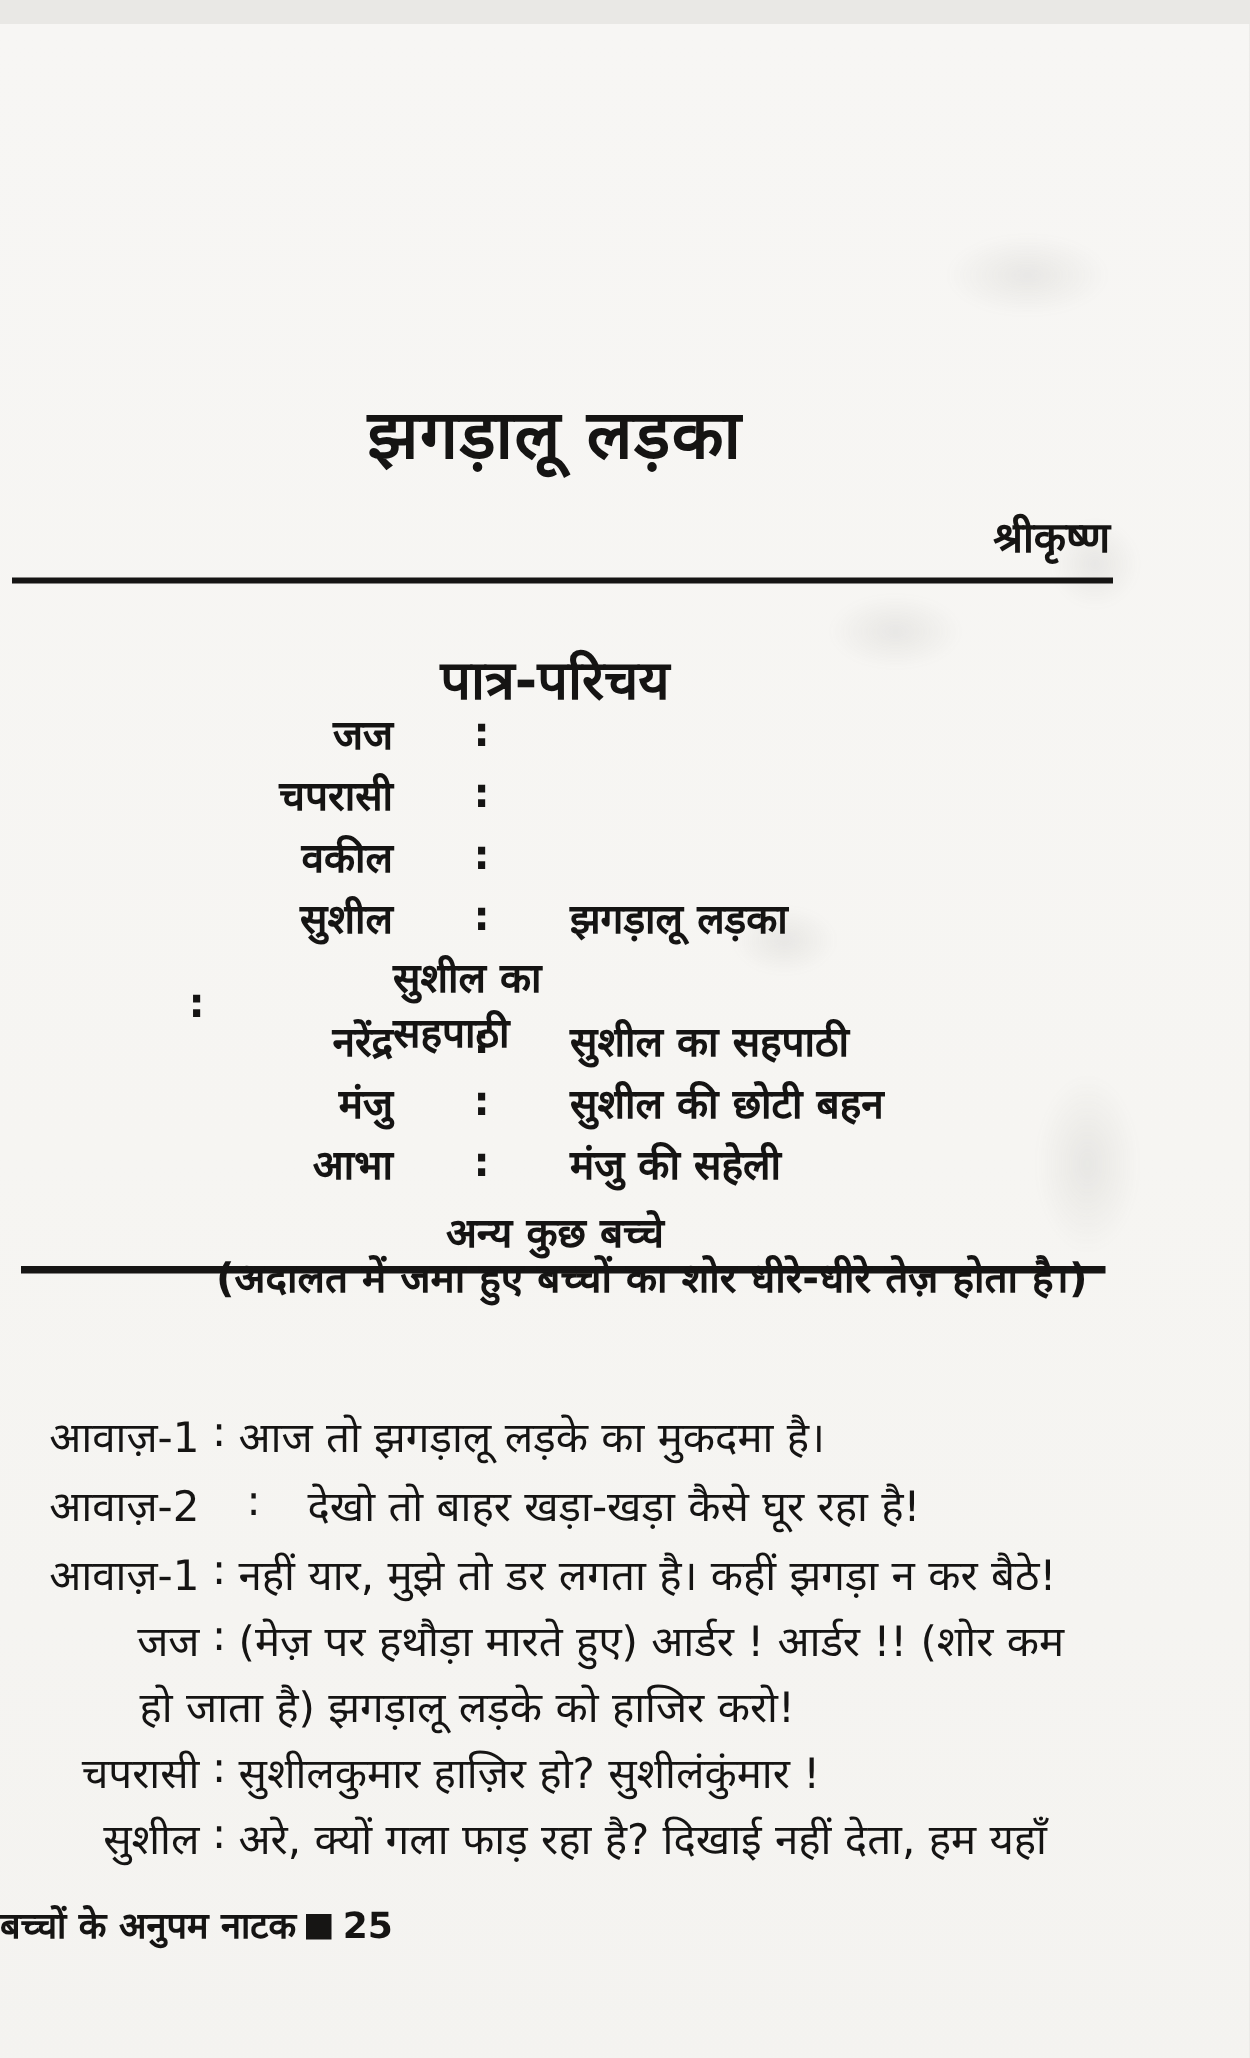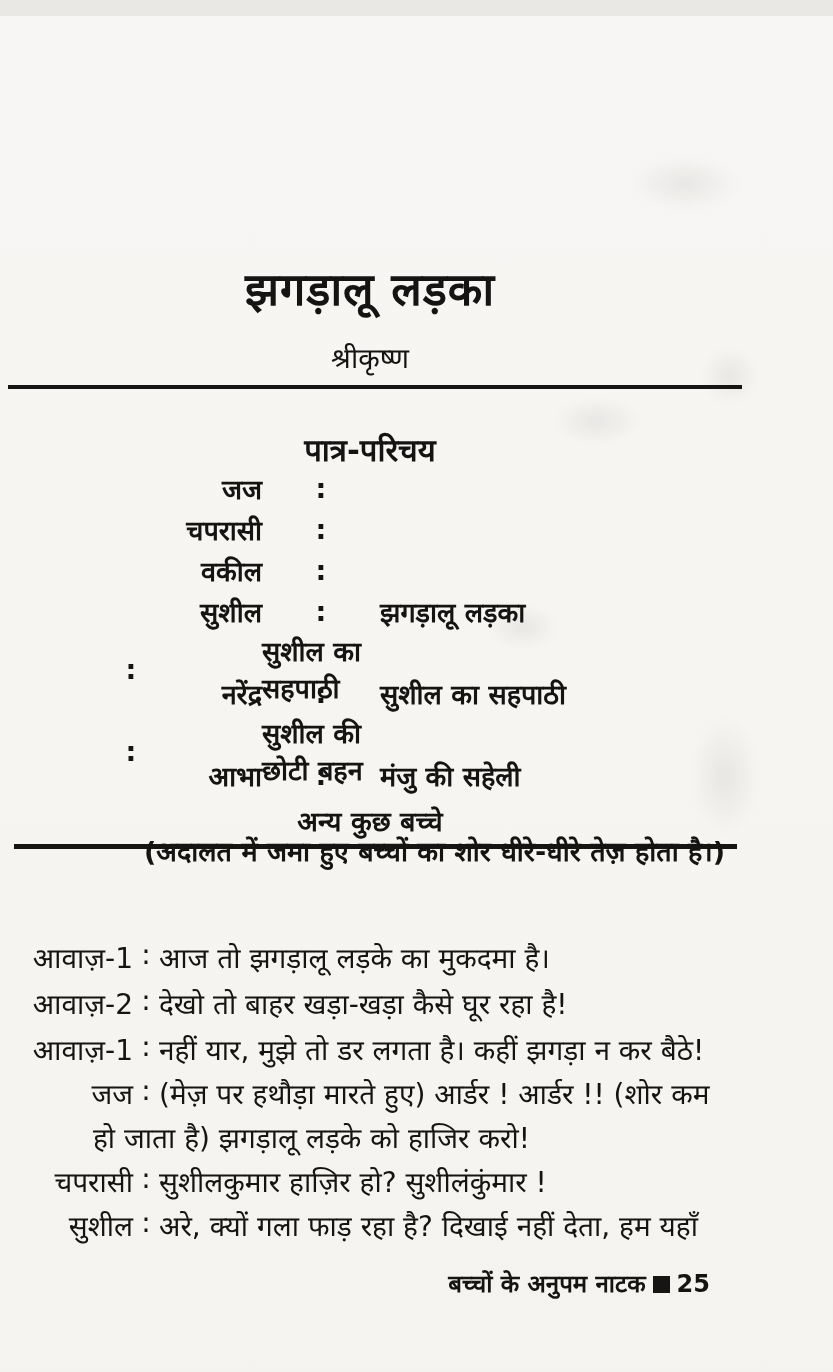--- a/index.html
+++ b/index.html
@@ -34,36 +34,36 @@
     text-align: center;
     font-size: 45px;
     font-weight: bold;
     letter-spacing: 1px;
     line-height: 1.25;
   }
   .author {
     position: absolute;
     top: 322px; left: 0;
     width: 740px;
-    text-align: center;
+    text-align: right;
     font-size: 28px;
-    font-weight: normal;
+    font-weight: bold;
   }
   .rule-top {
     position: absolute;
     top: 369px; left: 8px;
     width: 734px; height: 4px;
     background: #161514;
   }
   .cast-heading {
     position: absolute;
     top: 412px; left: 0;
     width: 740px;
     text-align: center;
-    font-size: 31px;
+    font-size: 36px;
     font-weight: bold;
   }
   .cast-list {
     position: absolute;
     top: 452px; left: 0;
     width: 740px;
   }
   .cast-row {
     display: grid;
     grid-template-columns: 262px 118px auto;
@@ -102,37 +102,37 @@
     width: 810px;
     display: grid;
     grid-template-columns: 118px 26px auto;
     font-size: 28px;
     font-weight: normal;
     white-space: nowrap;
   }
   .speaker { text-align: right; }
   .dcolon  { text-align: center; }
   .d0 { top: 922px; }
-  .d1 { top: 968px; }
+  .d1 { top: 968px; gap: 23px; }
   .d2 { top: 1014px; }
   .d3 { top: 1058px; }
   .d4 { top: 1146px; }
   .d5 { top: 1190px; }
   .continuation-row {
     position: absolute;
     top: 1102px; left: 93px;
     font-size: 28px;
     font-weight: normal;
     white-space: nowrap;
   }
   .footer {
     position: absolute;
     top: 1250px; left: 0;
     width: 710px;
-    text-align: right;
+    text-align: left;
     font-size: 24px;
     font-weight: bold;
   }
   .footer-square {
     display: inline-block;
     width: 17px; height: 17px;
     background: #161514;
     margin: 0 7px;
     vertical-align: -1px;
   }
@@ -178,20 +178,21 @@
     <div class="cast-row">
       <span class="cast-colon">:</span>
       <span class="cast-desc">सुशील का सहपाठी</span>
     </div>
     <div class="cast-row">
       <span class="cast-name">नरेंद्र</span>
       <span class="cast-colon">:</span>
       <span class="cast-desc">सुशील का सहपाठी</span>
     </div>
     <div class="cast-row">
+      <span class="cast-name">मंजु</span>
       <span class="cast-colon">:</span>
       <span class="cast-desc">सुशील की छोटी बहन</span>
     </div>
     <div class="cast-row">
       <span class="cast-name">आभा</span>
       <span class="cast-colon">:</span>
       <span class="cast-desc">मंजु की सहेली</span>
     </div>
   </div>
 

